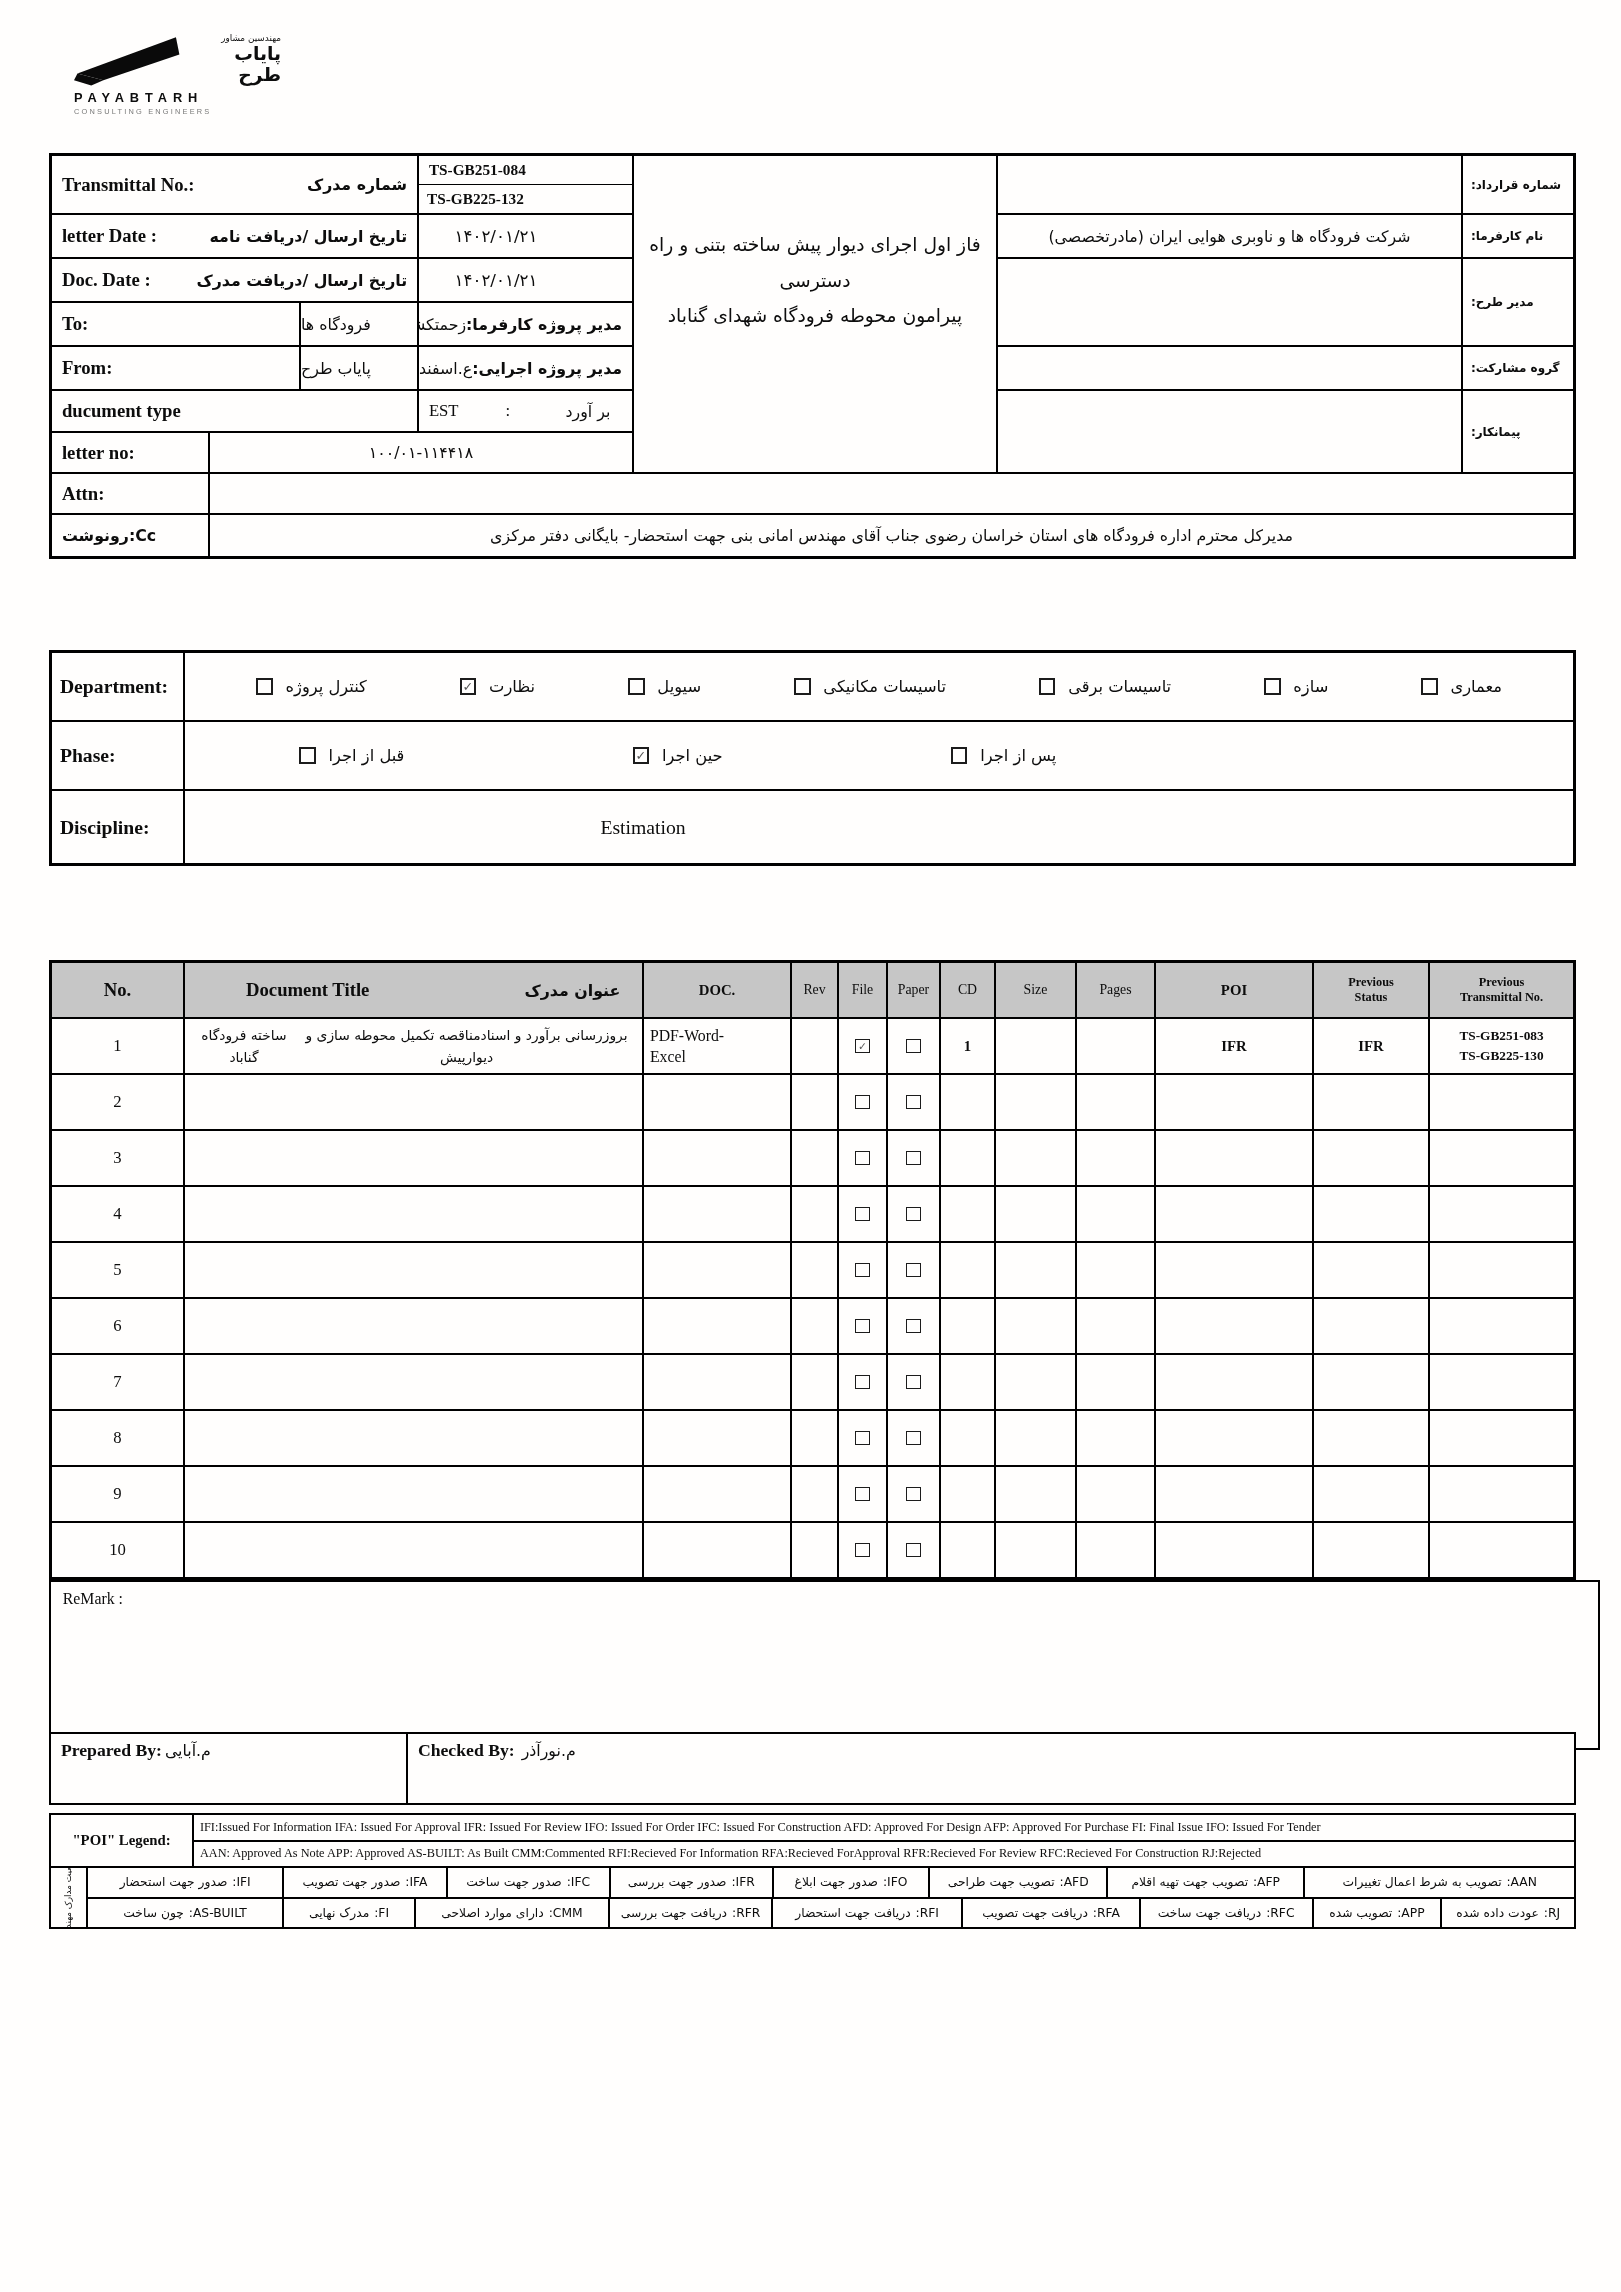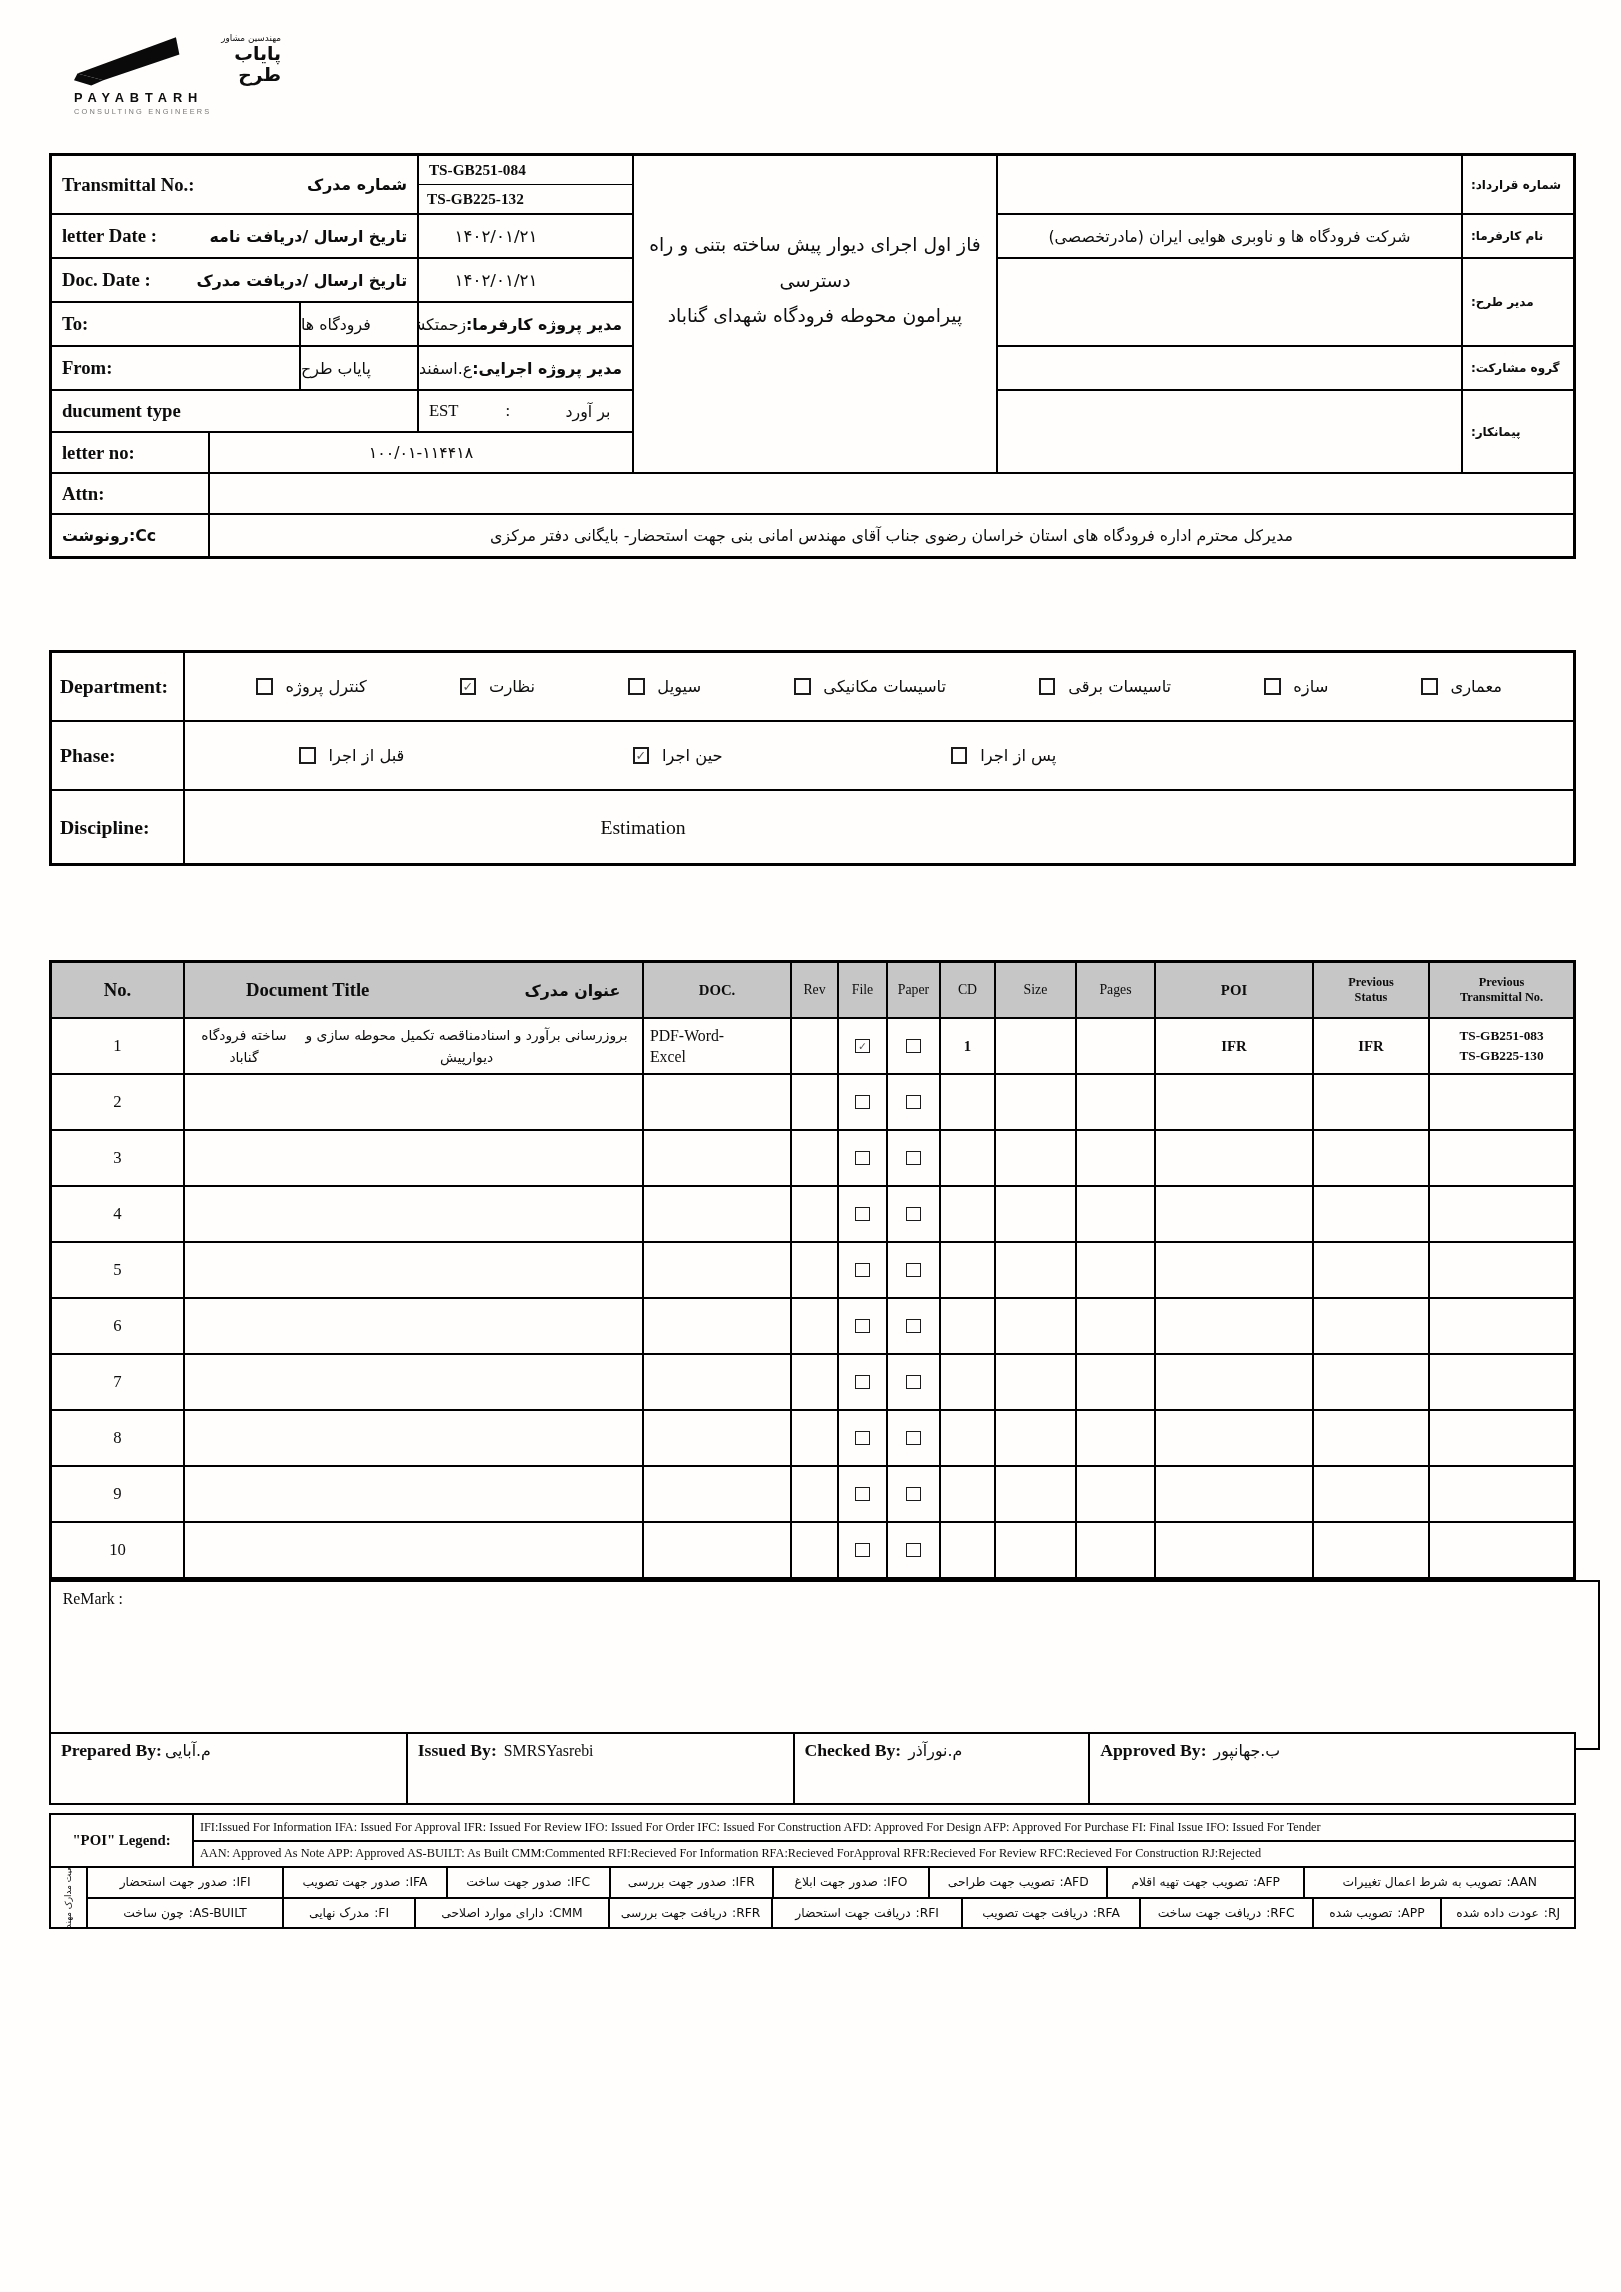--- a/index.html
+++ b/index.html
@@ -472,28 +472,22 @@
   </div>
 
   <div class="blk remark">
     <span>ReMark :</span>
   </div>
 
   <div class="blk sign-row">
     <div class="sign-cell" style="width:357px">
       <span class="sign-label">Prepared By:</span><span class="sign-val fa" dir="rtl">م.آبایی</span>
     </div>
-    <div class="sign-cell" style="width:387px">
-      <span class="sign-label">Issued By:</span> <span class="sign-val">SMRSYasrebi</span>
-    </div>
     <div class="sign-cell" style="width:296px">
       <span class="sign-label">Checked By:</span> <span class="sign-val fa" dir="rtl">م.نورآذر</span>
-    </div>
-    <div class="sign-cell" style="width:484px">
-      <span class="sign-label">Approved By:</span> <span class="sign-val fa" dir="rtl">ب.جهانپور</span>
     </div>
   </div>
 
   <div class="blk poi">
     <div class="poi-label">"POI" Legend:</div>
     <div class="poi-lines">
       <div class="poi-line">IFI:Issued For Information  IFA: Issued For Approval  IFR: Issued For Review   IFO: Issued For Order  IFC: Issued For Construction AFD: Approved For Design AFP: Approved For Purchase  FI: Final Issue  IFO: Issued For Tender</div>
       <div class="poi-line">AAN: Approved As Note  APP: Approved  AS-BUILT: As Built CMM:Commented  RFI:Recieved For Information   RFA:Recieved ForApproval   RFR:Recieved For Review  RFC:Recieved For Construction  RJ:Rejected</div>
     </div>
   </div>

